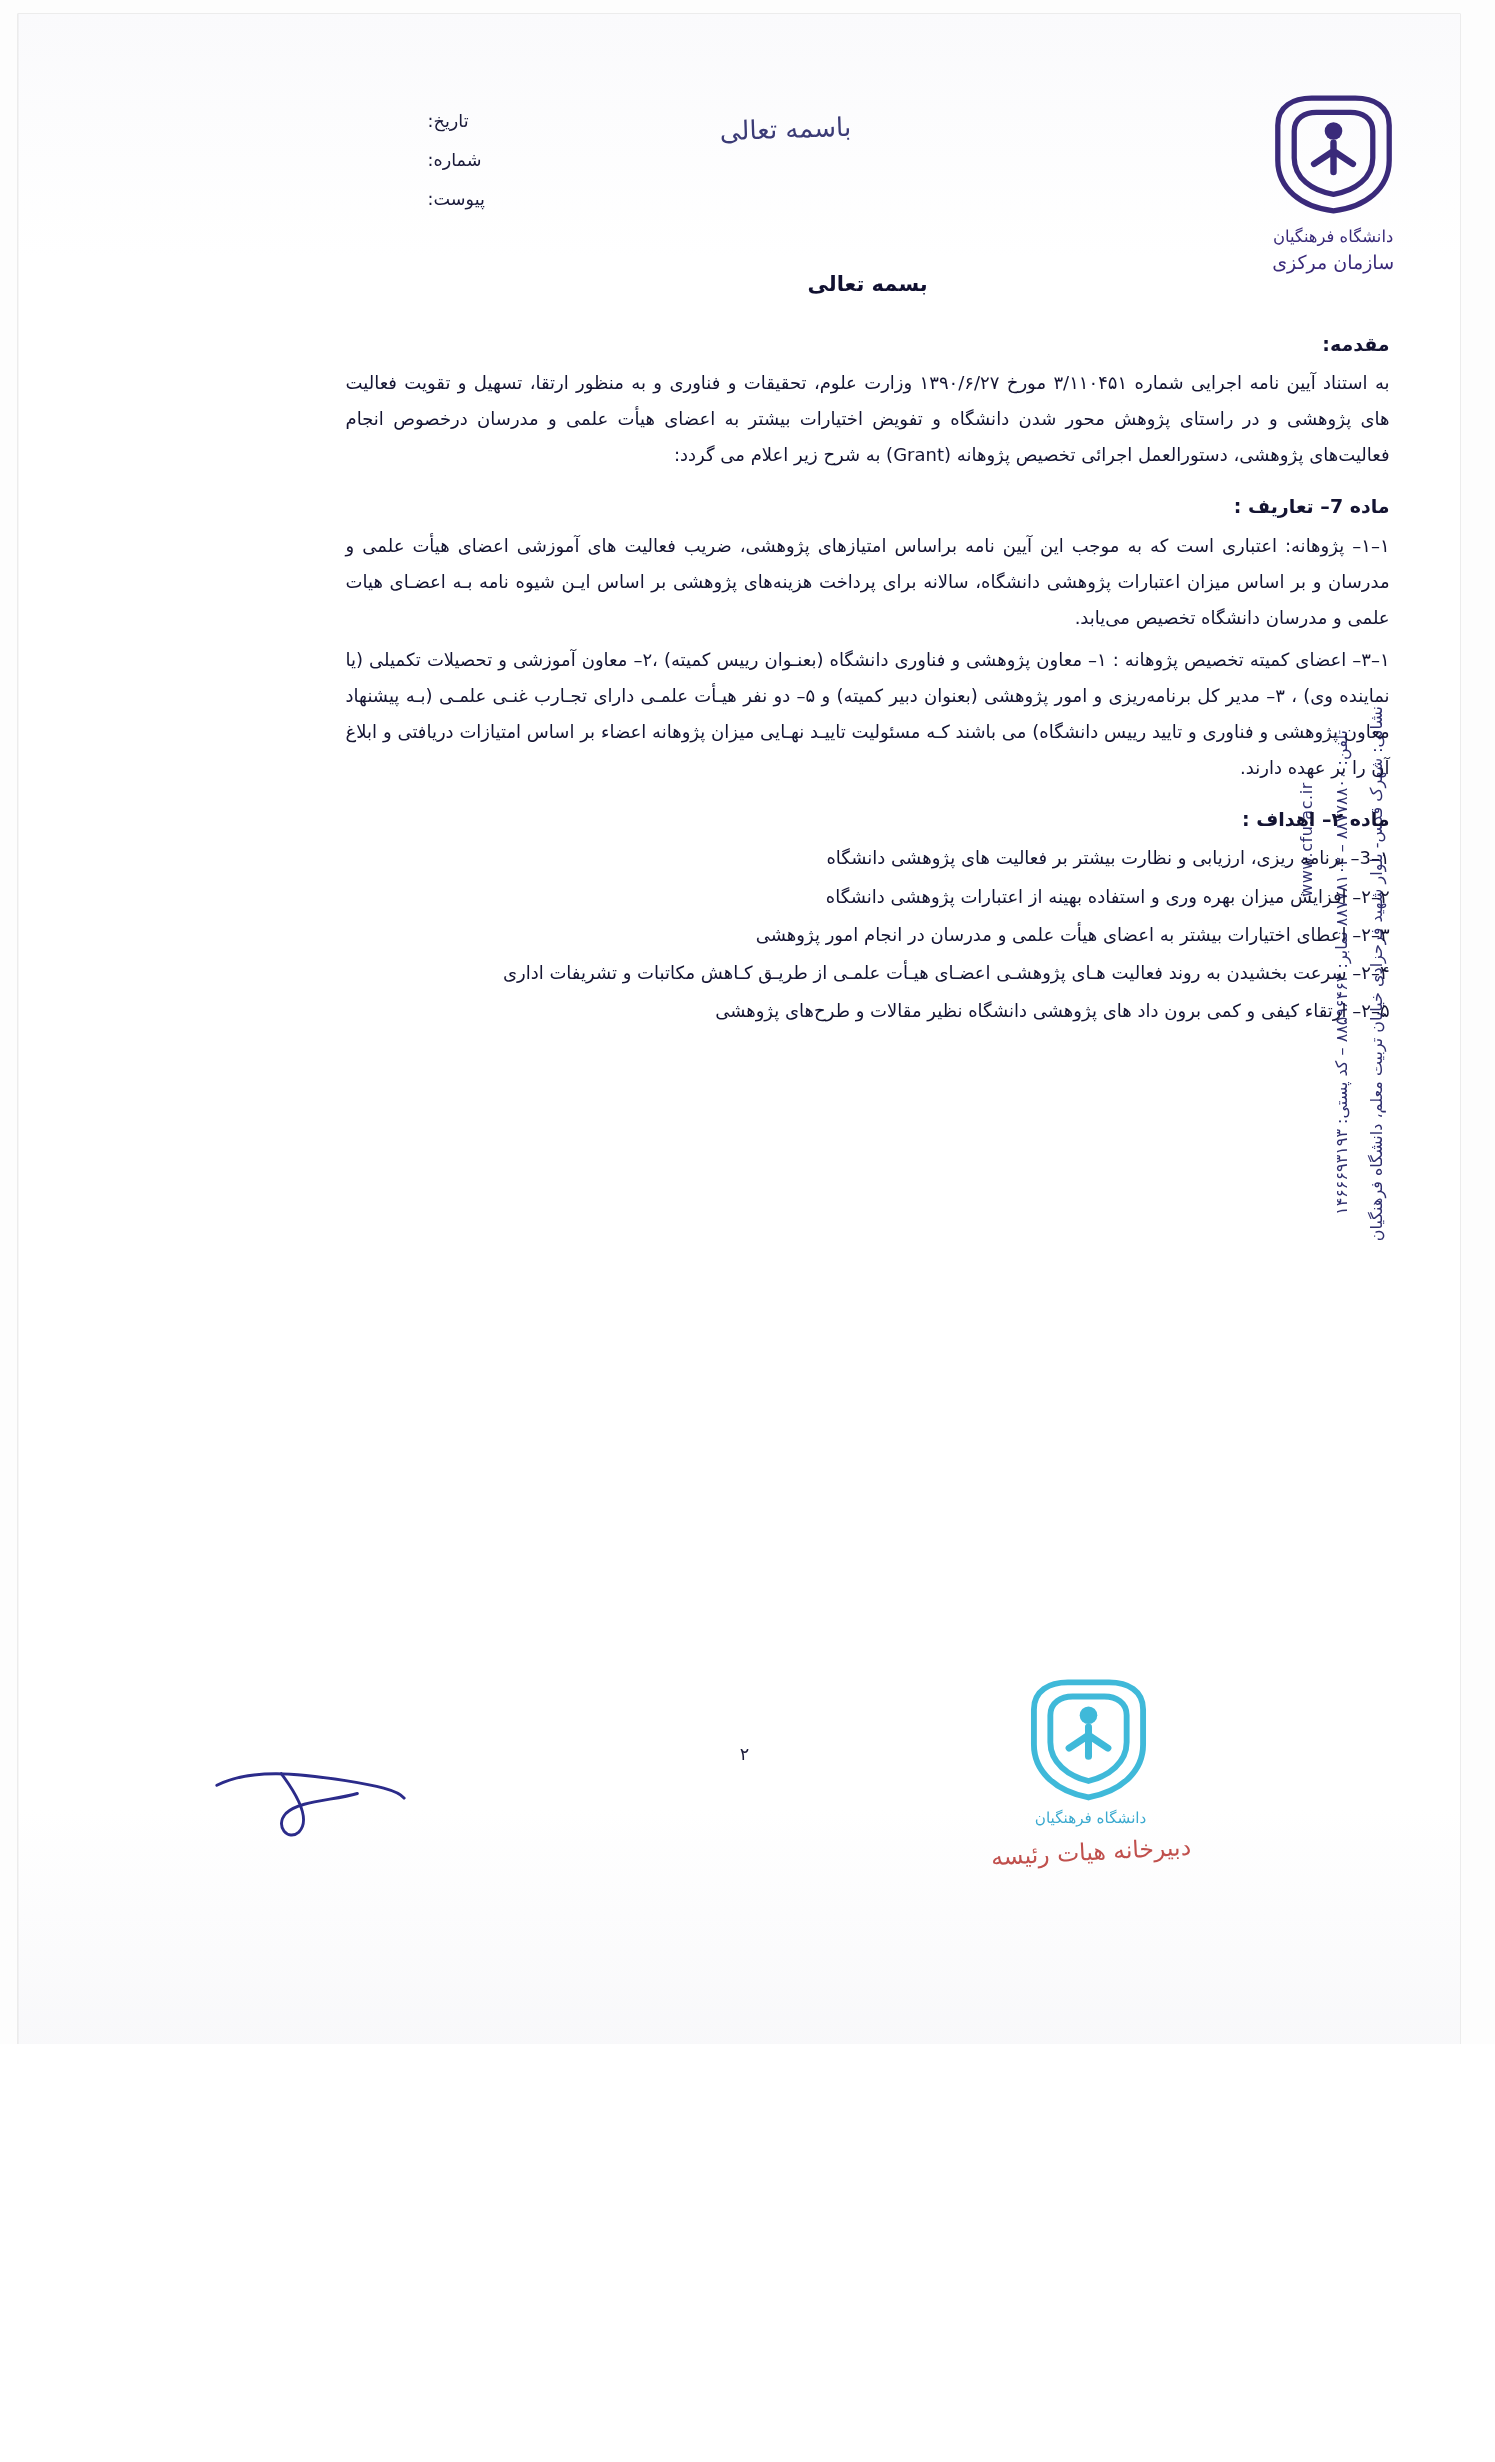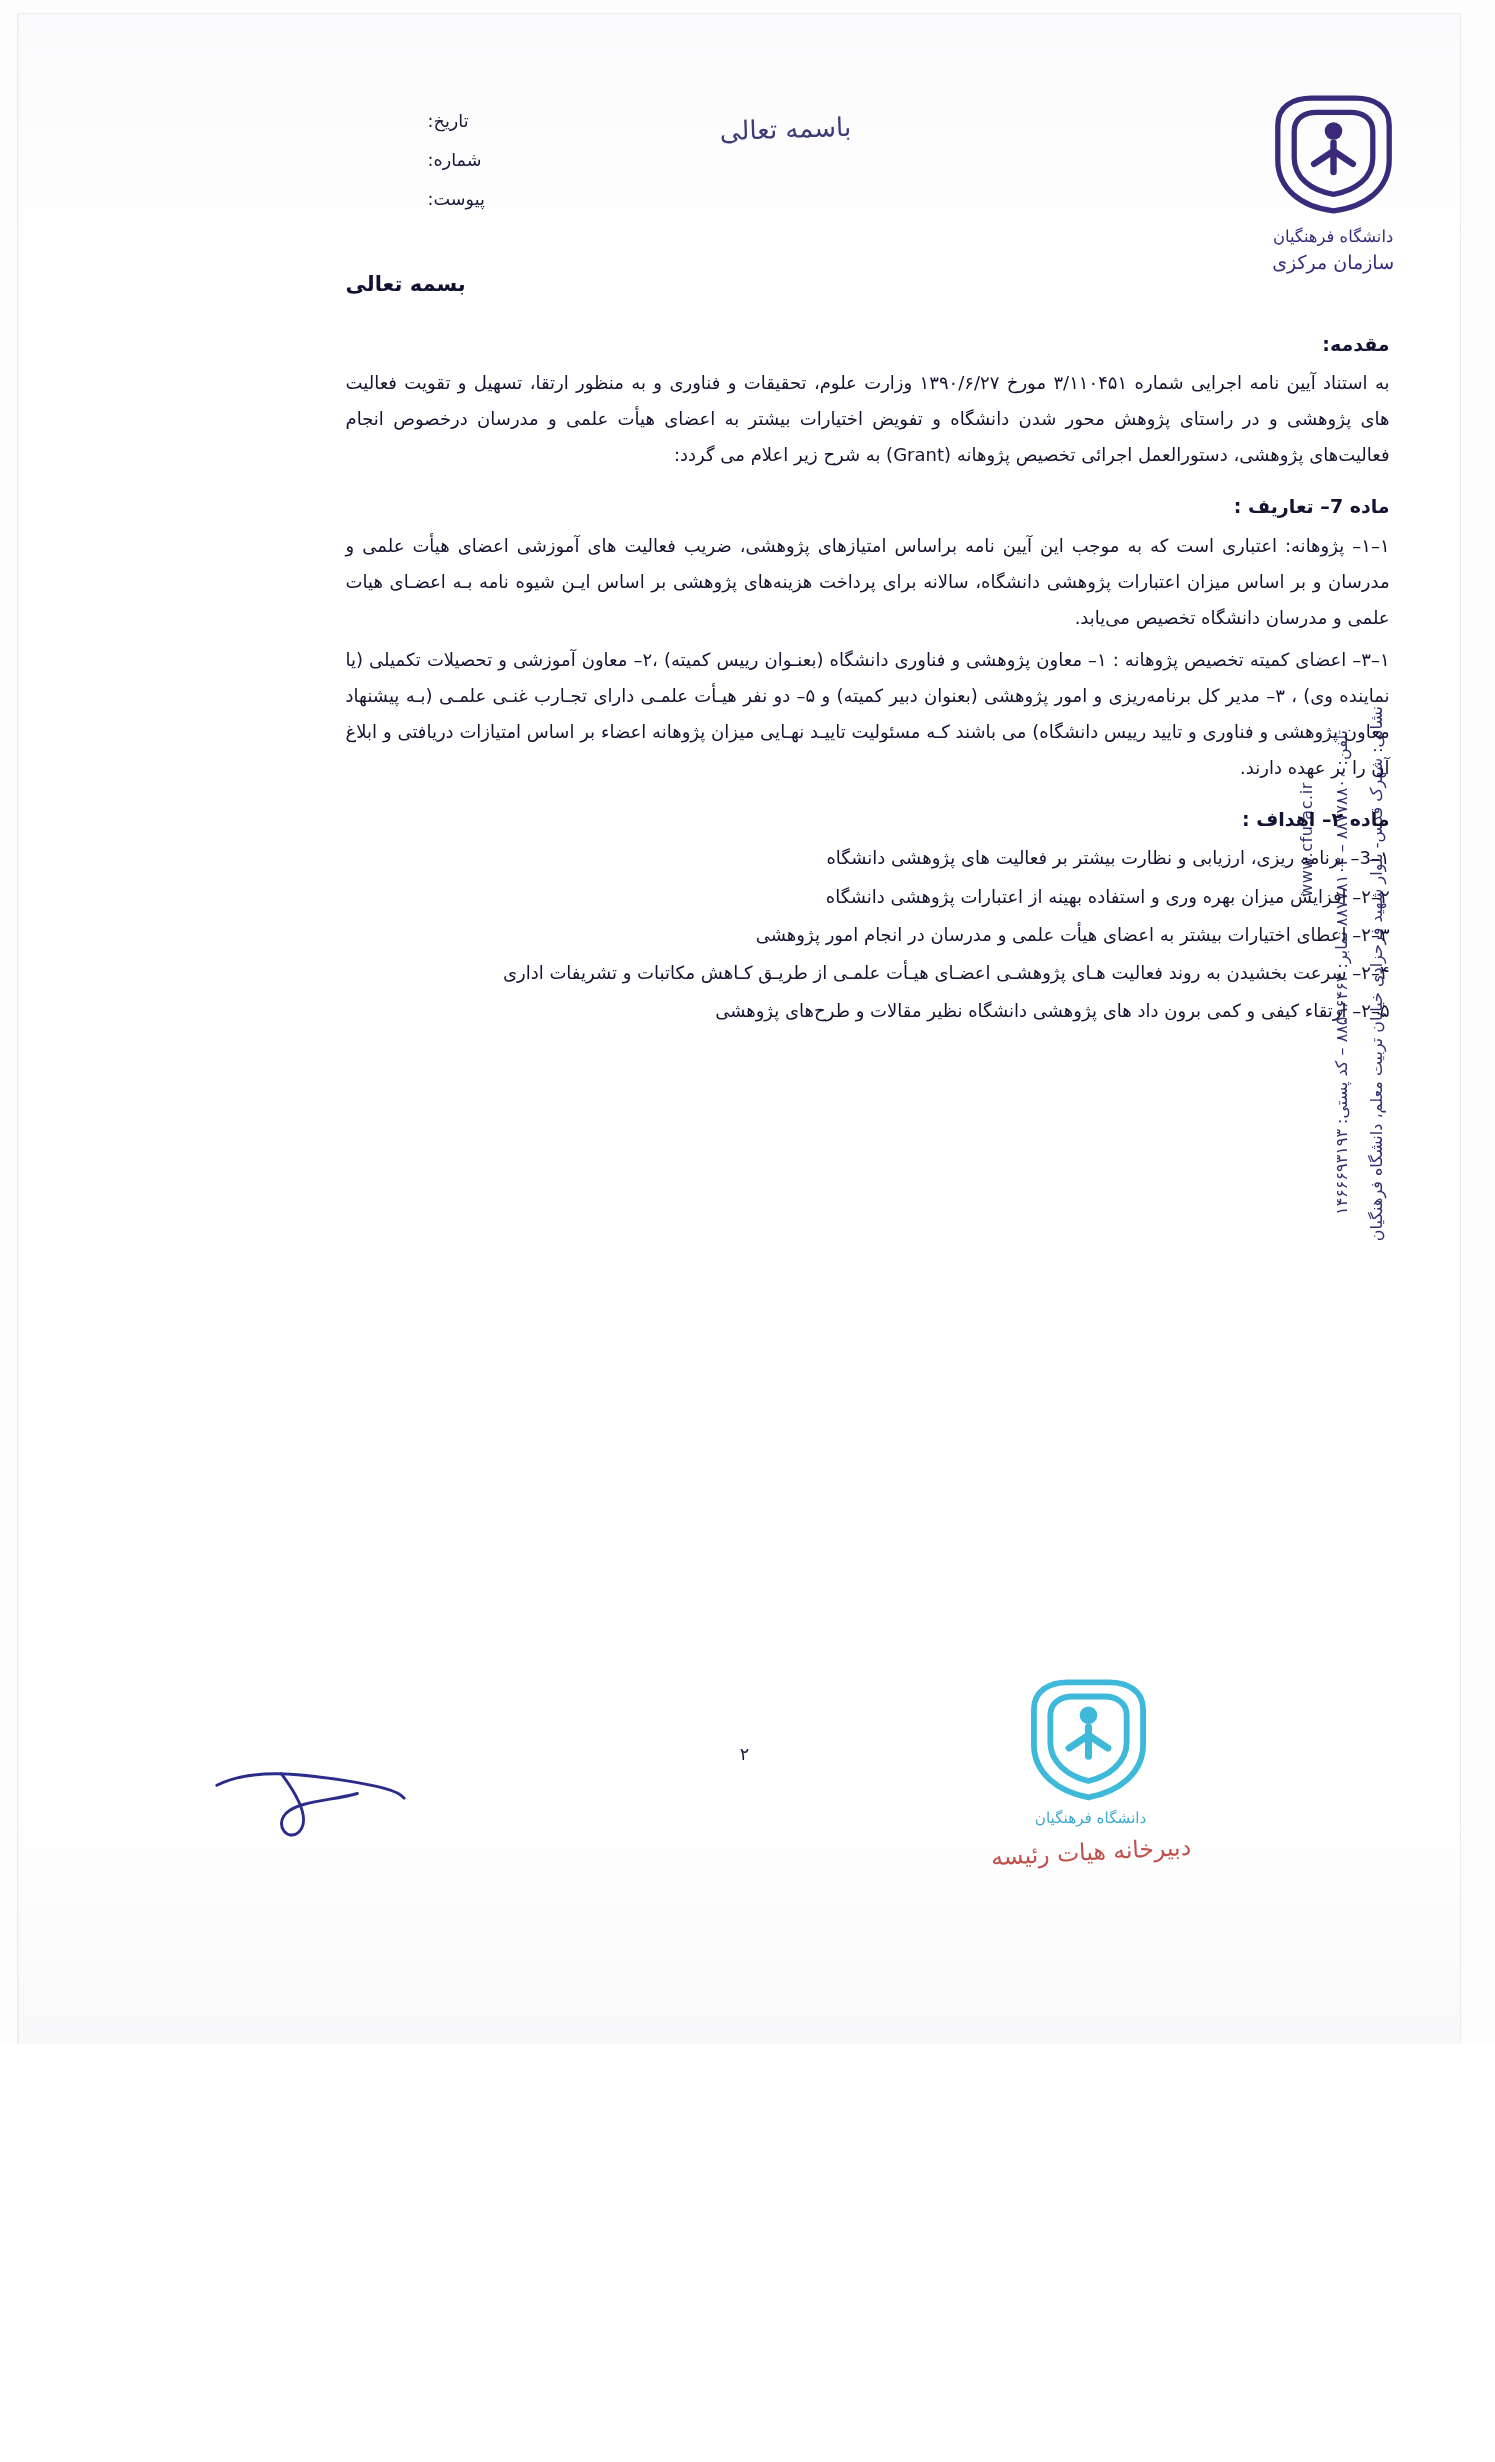--- a/index.html
+++ b/index.html
@@ -131,21 +131,21 @@
     right:70px;
     width:1044px;
     direction:rtl;
     text-align:justify;
     color:#141432;
     font-size:18px;
     line-height:36px;
     font-family:"DejaVu Sans","Liberation Sans",sans-serif;
   }
   .centered-basmala{
-    text-align:left;
+    text-align:center;
     font-size:21px;
     font-weight:bold;
     margin:0 0 23.5px 0;
     color:#101030;
   }
   .sec-title{
     font-weight:bold;
     margin:15.2px 0 3.5px 0;
     font-size:19px;
   }

